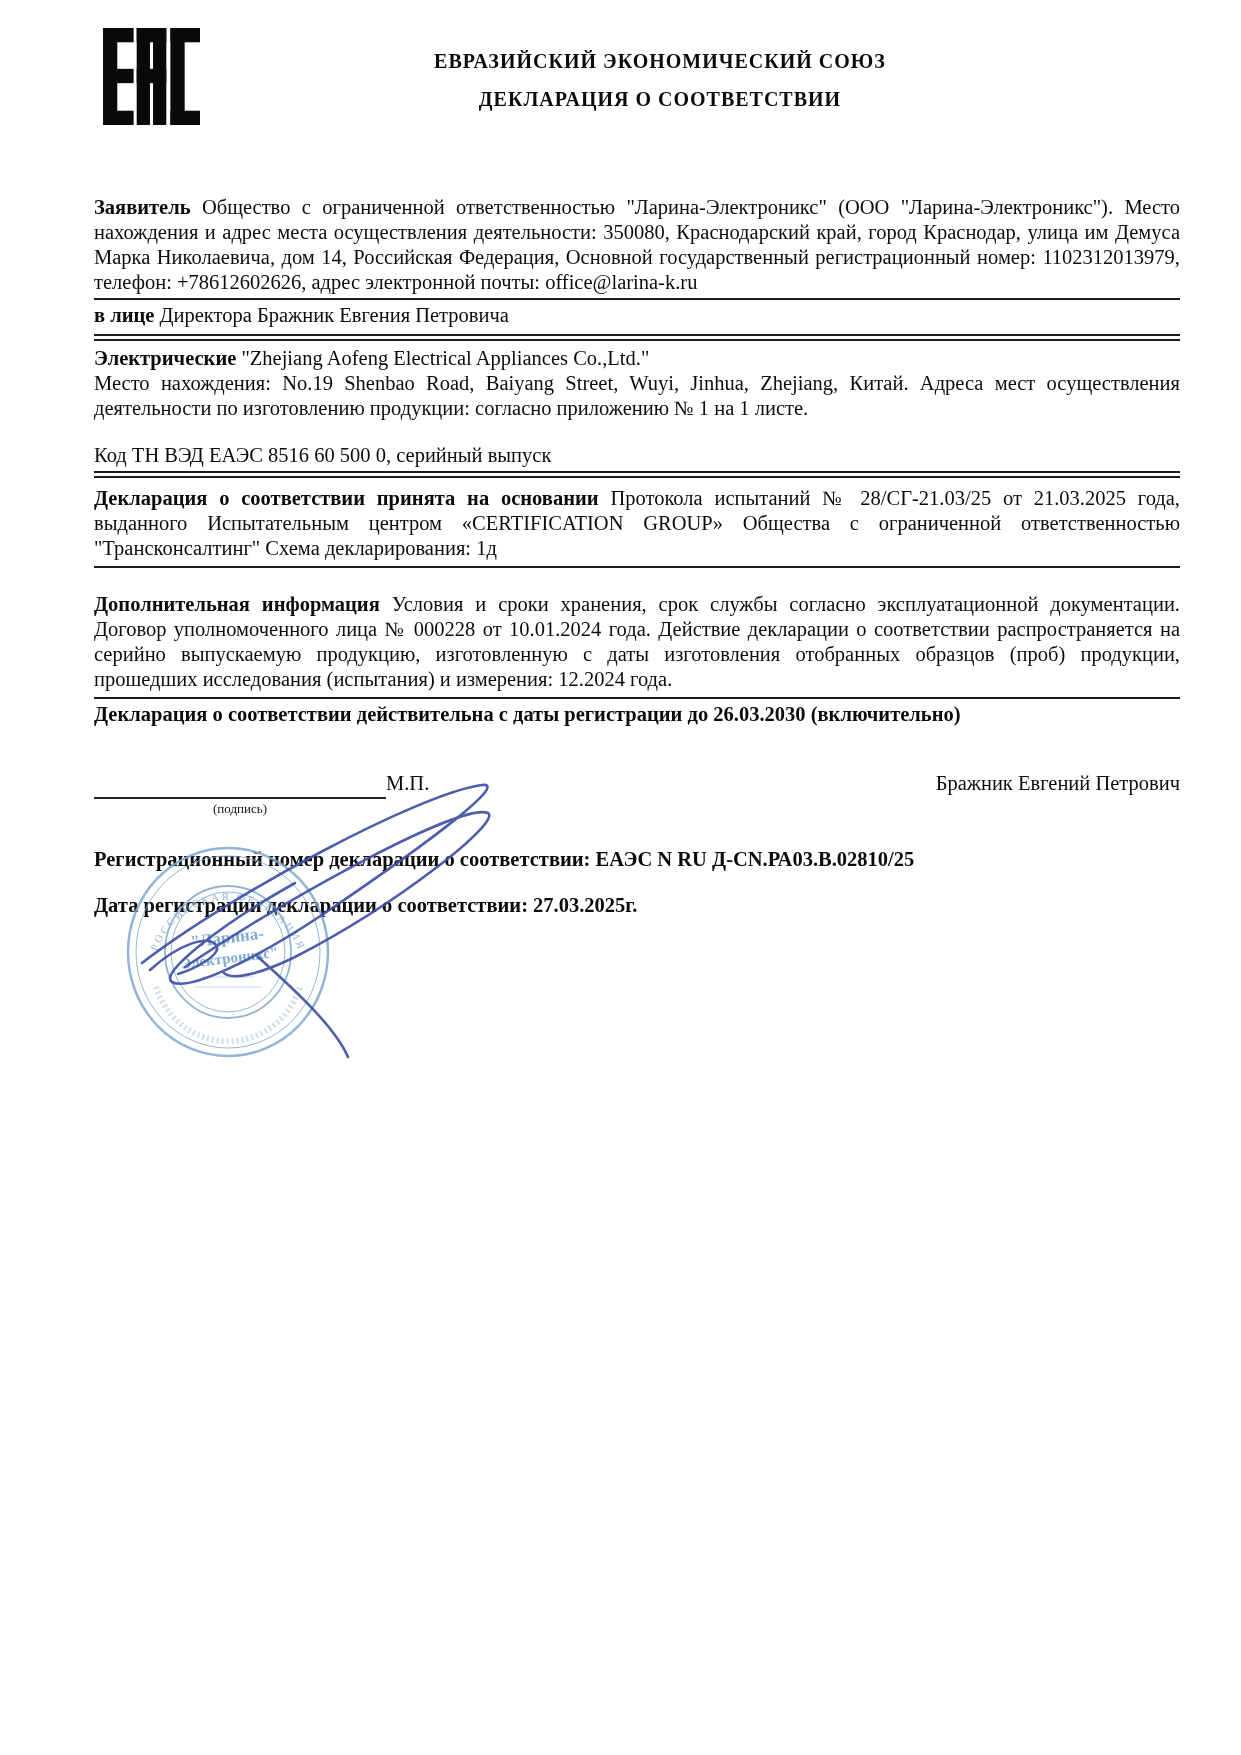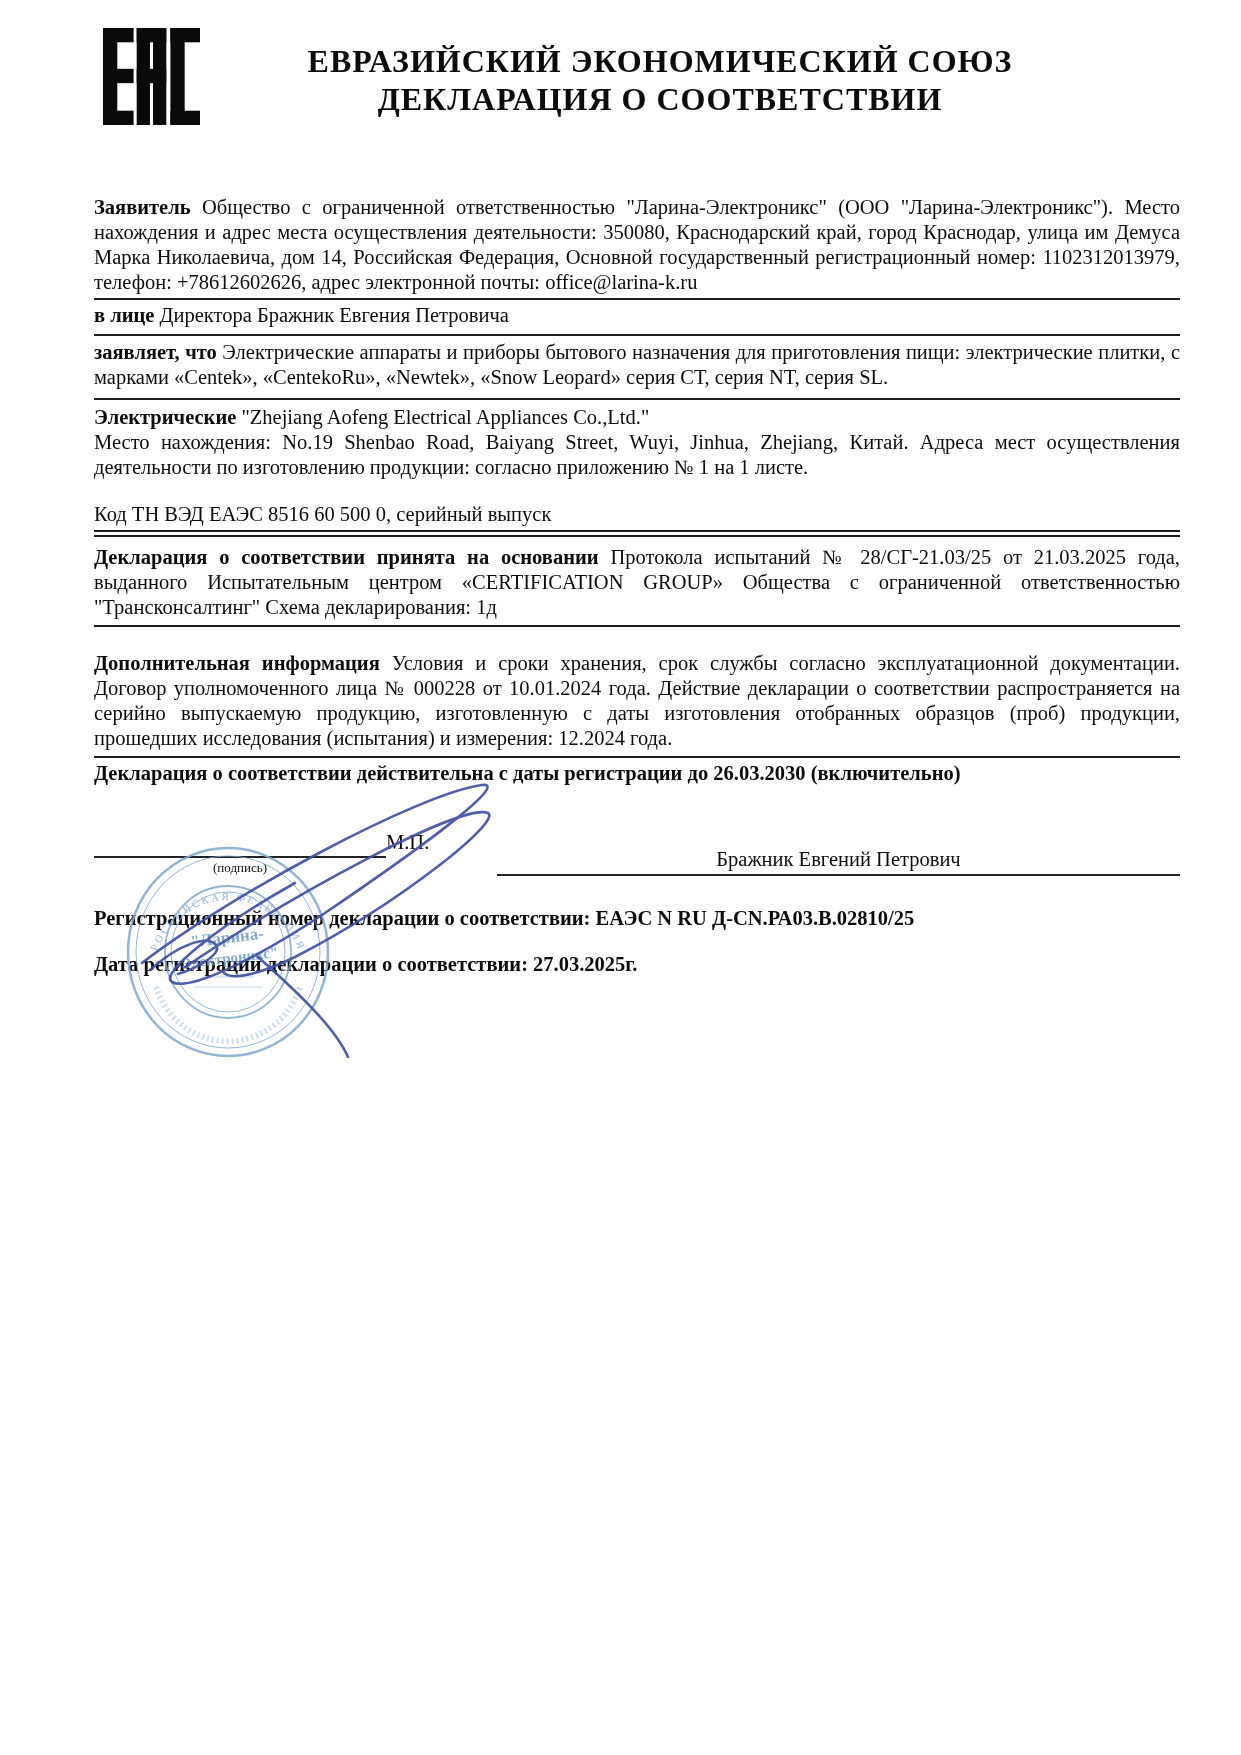--- a/index.html
+++ b/index.html
@@ -16,41 +16,41 @@
     position:absolute;
     left:94px; right:61px; top:28px;
     font-size:20.5px;
     line-height:25px;
   }
   
   .header-row { display:flex; align-items:flex-start; min-height:100px; }
   .eac-logo { width:97px; height:97px; flex:0 0 97px; margin-left:9px; }
   .title-block {
     flex:1; text-align:center;
-    font-weight:bold; font-size:32px; line-height:38px;
+    font-weight:bold; font-size:20px; line-height:38px;
     letter-spacing:1px; padding-top:14px; padding-right:60px;
   }
   
   .para { text-align:justify; }
   .lead { font-weight:bold; }
   .rule { border:none; border-top:2px solid #1c1c1c; margin:3px 0 0 0; height:0; }
   .p-applicant { margin-top:67px; }
   .row-inperson { padding:3px 0; }
   .p-declares { padding:4px 0 5px; }
   .p-manufacturer { padding-top:5px; }
   .p-tnved { margin-top:22px; }
   .p-compliance { padding:4px 0 5px; }
   .p-basis { margin-top:8px; padding-bottom:2px; }
   .p-additional { margin-top:24px; padding-bottom:2px; }
   .p-validity { margin-top:3px; font-weight:bold; }
   
   .sig-block { margin-top:44px; display:flex; }
   .sig-left { width:292px; display:flex; flex-direction:column; justify-content:flex-end; }
   .sig-mid { width:111px; display:flex; flex-direction:column; justify-content:flex-end; padding-bottom:21px; }
-  .sig-right { flex:1; display:flex; flex-direction:column; justify-content:flex-end; }
+  .sig-right { flex:1; display:flex; justify-content:flex-end; }
   .sig-space { height:25px; }
   .sig-name { text-align:center; margin-bottom:2px; }
   .sig-line { border-bottom:2px solid #222; }
   .sig-caption { text-align:center; font-size:13px; line-height:17px; padding-top:1px; color:#111; }
   .mp { text-align:left; }
   
   .reg-number { margin-top:30px; font-weight:bold; }
   .reg-date { margin-top:21px; font-weight:bold; }
   
   .overlay {
@@ -93,21 +93,20 @@
     </div>
 
     <div class="para p-applicant"><span class="lead">Заявитель</span><span> Общество с ограниченной ответственностью "Ларина-Электроникс" (ООО "Ларина-Электроникс"). Место нахождения и адрес места осуществления деятельности: 350080, Краснодарский край, город Краснодар, улица им Демуса Марка Николаевича, дом 14, Российская Федерация, Основной государственный регистрационный номер: 1102312013979, телефон: +78612602626, адрес электронной почты: office@larina-k.ru</span></div>
 
     <hr class="rule">
 
     <div class="row-inperson"><span class="lead">в лице</span><span> Директора Бражник Евгения Петровича</span></div>
 
     <hr class="rule">
 
-    <div class="para p-declares"><span class="lead">заявляет, что</span><span> Электрические аппараты и приборы бытового назначения для приготовления пищи: электрические плитки, с марками «Centek», «CentekoRu», «Newtek», «Snow Leopard» серия СТ, серия NT, серия SL.</span></div>
 
     <hr class="rule">
 
     <div class="p-manufacturer">
       <div><span class="lead">Электрические</span><span> "Zhejiang Aofeng Electrical Appliances Co.,Ltd."</span></div>
       <div class="para">Место нахождения: No.19 Shenbao Road, Baiyang Street, Wuyi, Jinhua, Zhejiang, Китай. Адреса мест осуществления деятельности по изготовлению продукции: согласно приложению № 1 на 1 листе.</div>
     </div>
 
     <div class="p-tnved">Код ТН ВЭД ЕАЭС 8516 60 500 0, серийный выпуск</div>
 

